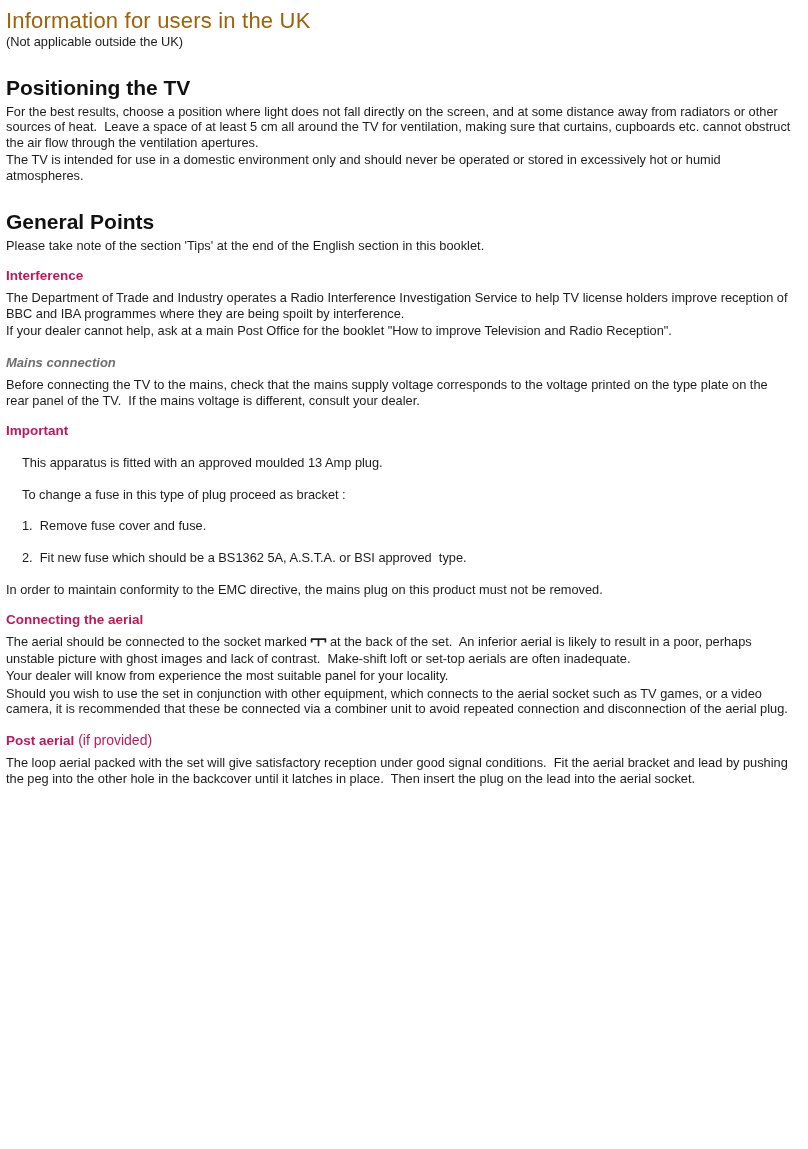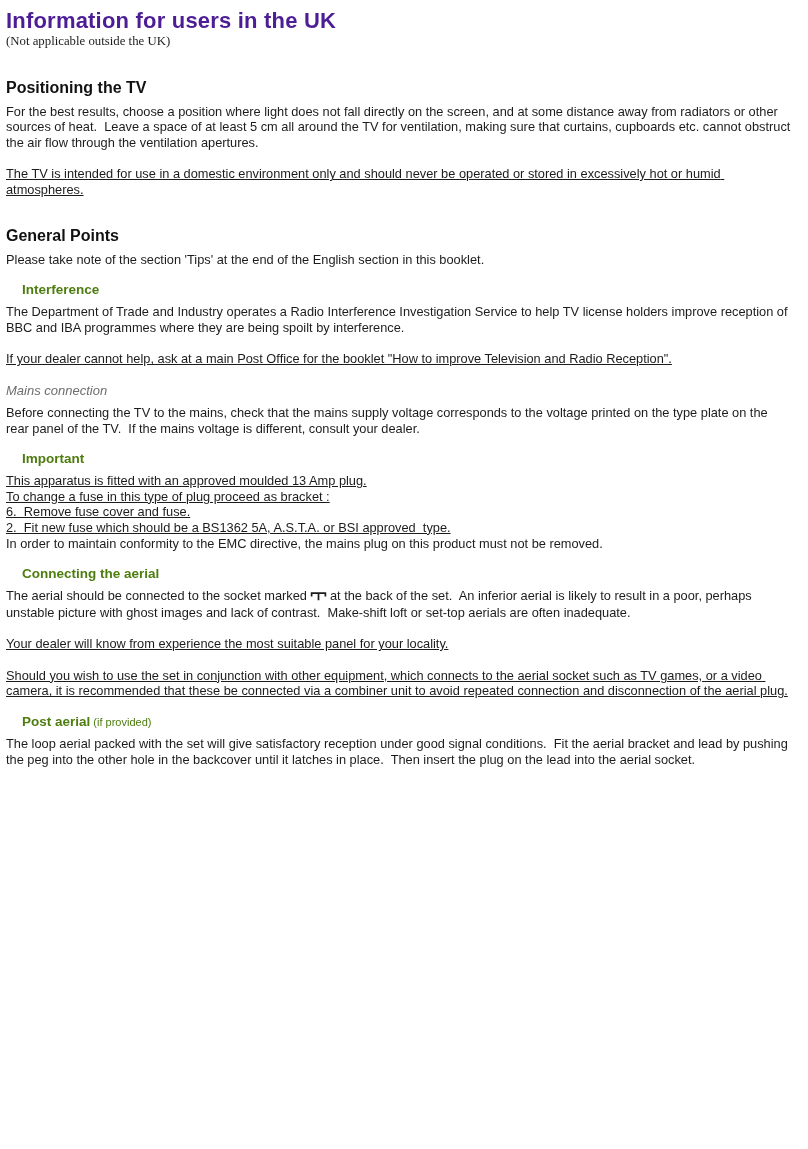--- a/index.html
+++ b/index.html
@@ -10,63 +10,62 @@
     padding: 8px 16px 0 6px;
     font-family: "Liberation Sans", "DejaVu Sans", sans-serif;
     color: #1c1c1c;
     font-size: 12.8px;
     line-height: 15.6px;
     -webkit-font-smoothing: antialiased;
   }
   .doc-title {
     font-size: 22px;
     line-height: 26px;
-    font-weight: bold;
-    color: #4c1d95;
+    font-weight: normal;
+    color: #a16207;
     margin: 0;
     letter-spacing: 0.2px;
   }
   .doc-subtitle {
     margin: 12px 0 0 0;
-    font-family: Liberation Serif, serif;
   }
   h2.section-heading {
-    font-size: 16px;
+    font-size: 21px;
     line-height: 20px;
     font-weight: bold;
     color: #111;
     margin: 28px 0 6px 0;
   }
   h3.sub-heading {
     font-size: 13.5px;
     line-height: 16px;
     font-weight: bold;
-    color: #4d7c0f;
-    margin: 15px 0 6px 16px;
+    color: #be185d;
+    margin: 15px 0 6px 0;
   }
   h3.sub-heading .normal-part {
     font-weight: normal;
-    font-size: 11px;
+    font-size: 14px;
   }
   .italic-heading {
     font-style: italic;
-    font-weight: normal;
+    font-weight: bold;
     color: #6e6e6e;
     font-size: 13px;
     line-height: 16px;
     margin: 16px 0 6px 0;
   }
   .para {
     margin: 0;
     white-space: pre-wrap;
     max-width: 786px;
   }
-  .para + .para { margin-top: 16px; text-decoration: underline; }
+  .para + .para { margin-top: 2px; }
   .para.gap-above { }
-  .line { margin: 0; white-space: pre-wrap; max-width: 786px; text-decoration: underline; }
+  .line { margin: 16px; white-space: pre-wrap; max-width: 786px; }
   .aerial-icon {
     display: inline-block;
     vertical-align: -1px;
     margin: 0 3px;
     color: #1c1c1c;
   }
 </style>
 </head>
 <body>
 
@@ -83,21 +82,21 @@
 <h3 class="sub-heading">Interference</h3>
 <p class="para">The Department of Trade and Industry operates a Radio Interference Investigation Service to help TV license holders improve reception of BBC and IBA programmes where they are being spoilt by interference.</p>
 <p class="para">If your dealer cannot help, ask at a main Post Office for the booklet "How to improve Television and Radio Reception".</p>
 
 <p class="italic-heading">Mains connection</p>
 <p class="para">Before connecting the TV to the mains, check that the mains supply voltage corresponds to the voltage printed on the type plate on the rear panel of the TV.  If the mains voltage is different, consult your dealer.</p>
 
 <h3 class="sub-heading">Important</h3>
 <p class="line">This apparatus is fitted with an approved moulded 13 Amp plug.</p>
 <p class="line">To change a fuse in this type of plug proceed as bracket :</p>
-<p class="line">6.  Remove fuse cover and fuse.</p>
+<p class="line">1.  Remove fuse cover and fuse.</p>
 <p class="line">2.  Fit new fuse which should be a BS1362 5A, A.S.T.A. or BSI approved  type.</p>
 <p class="para gap-above">In order to maintain conformity to the EMC directive, the mains plug on this product must not be removed.</p>
 
 <h3 class="sub-heading">Connecting the aerial</h3>
 <p class="para"><span>The aerial should be connected to the socket marked</span><span class="aerial-icon"><svg width="17" height="9" viewBox="0 0 17 9" aria-hidden="true">
         <path d="M0.8 1.2 H16.2 M1.6 1.2 V4.4 M15.4 1.2 V4.4 M8.5 1.2 V8.2" stroke="currentColor" stroke-width="1.7" fill="none"></path>
       </svg></span><span>at the back of the set.  An inferior aerial is likely to result in a poor, perhaps unstable picture with ghost images and lack of contrast.  Make-shift loft or set-top aerials are often inadequate.</span></p>
 <p class="para">Your dealer will know from experience the most suitable panel for your locality.</p>
 <p class="para">Should you wish to use the set in conjunction with other equipment, which connects to the aerial socket such as TV games, or a video camera, it is recommended that these be connected via a combiner unit to avoid repeated connection and disconnection of the aerial plug.</p>
 

